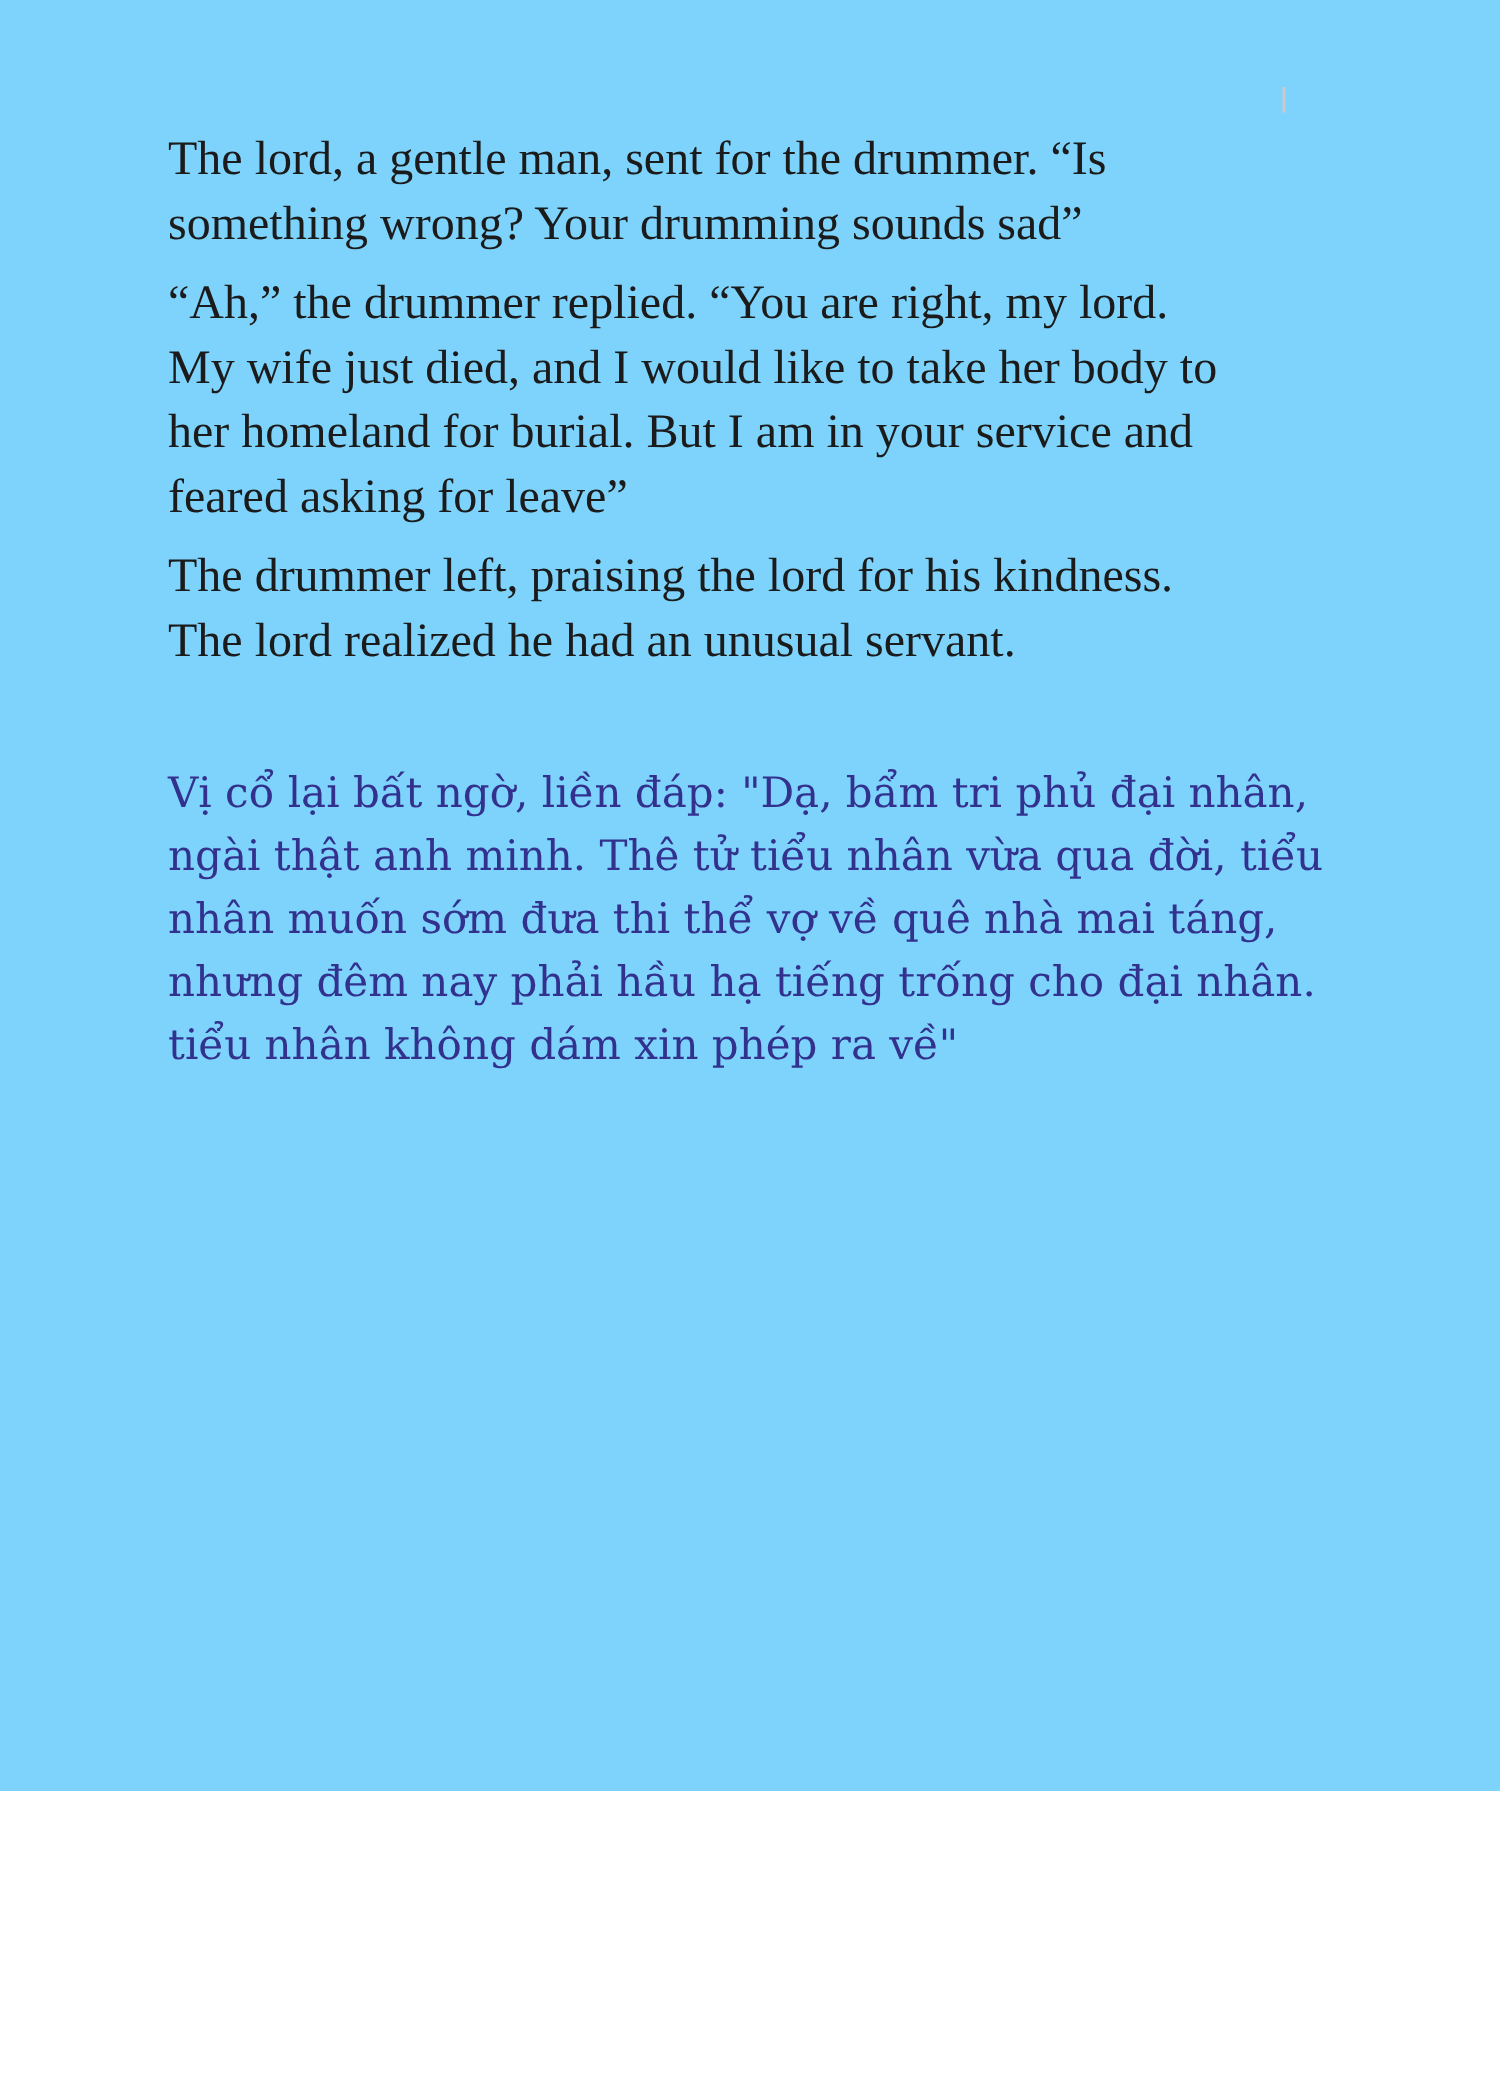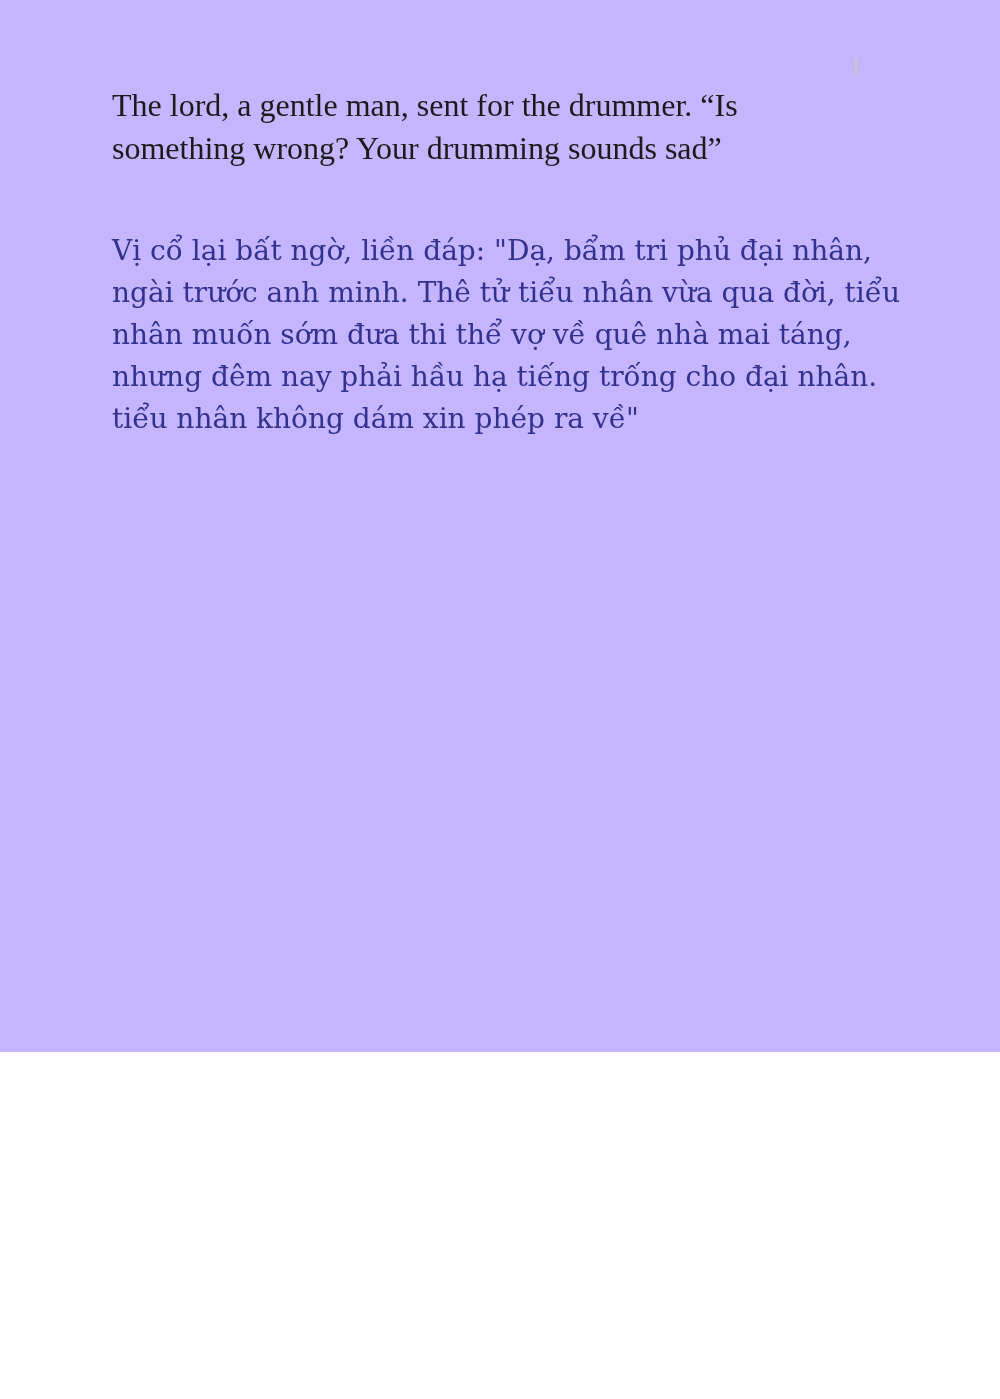--- a/index.html
+++ b/index.html
@@ -3,22 +3,22 @@
 <meta charset="utf-8">
 <style>
   html, body {
     margin: 0;
     padding: 0;
     background: #ffffff;
   }
   .page {
     position: relative;
     width: 1000px;
-    height: 1052px;
-    background: #c4b5fd;
+    height: 1194px;
+    background: #7dd3fc;
     overflow: hidden;
     font-family: "Liberation Serif", serif;
   }
   .text-column {
     position: absolute;
     left: 112px;
     top: 84px;
     width: 830px;
   }
   .para {
@@ -84,25 +84,31 @@
 <div class="page">
 
   <div class="artifact-1"></div>
   <div class="artifact-2"></div>
 
   <div class="text-column">
 
     <div class="english-block">
       <p class="para">The lord, a gentle man, sent for the drummer. “Is
 something wrong? Your drumming sounds sad”</p>
+      <p class="para">“Ah,” the drummer replied. “You are right, my lord.
+My wife just died, and I would like to take her body to
+her homeland for burial. But I am in your service and
+feared asking for leave”</p>
+      <p class="para">The drummer left, praising the lord for his kindness.
+The lord realized he had an unusual servant.</p>
     </div>
 
     <div class="viet-block">
       <p class="para">Vị cổ lại bất ngờ, liền đáp: "Dạ, bẩm tri phủ đại nhân,
-ngài trước anh minh. Thê tử tiểu nhân vừa qua đời, tiểu
+ngài thật anh minh. Thê tử tiểu nhân vừa qua đời, tiểu
 nhân muốn sớm đưa thi thể vợ về quê nhà mai táng,
 nhưng đêm nay phải hầu hạ tiếng trống cho đại nhân.
 tiểu nhân không dám xin phép ra về"</p>
     </div>
 
   </div>
 
   <div class="page-badge">
     <span>6</span>
   </div>

